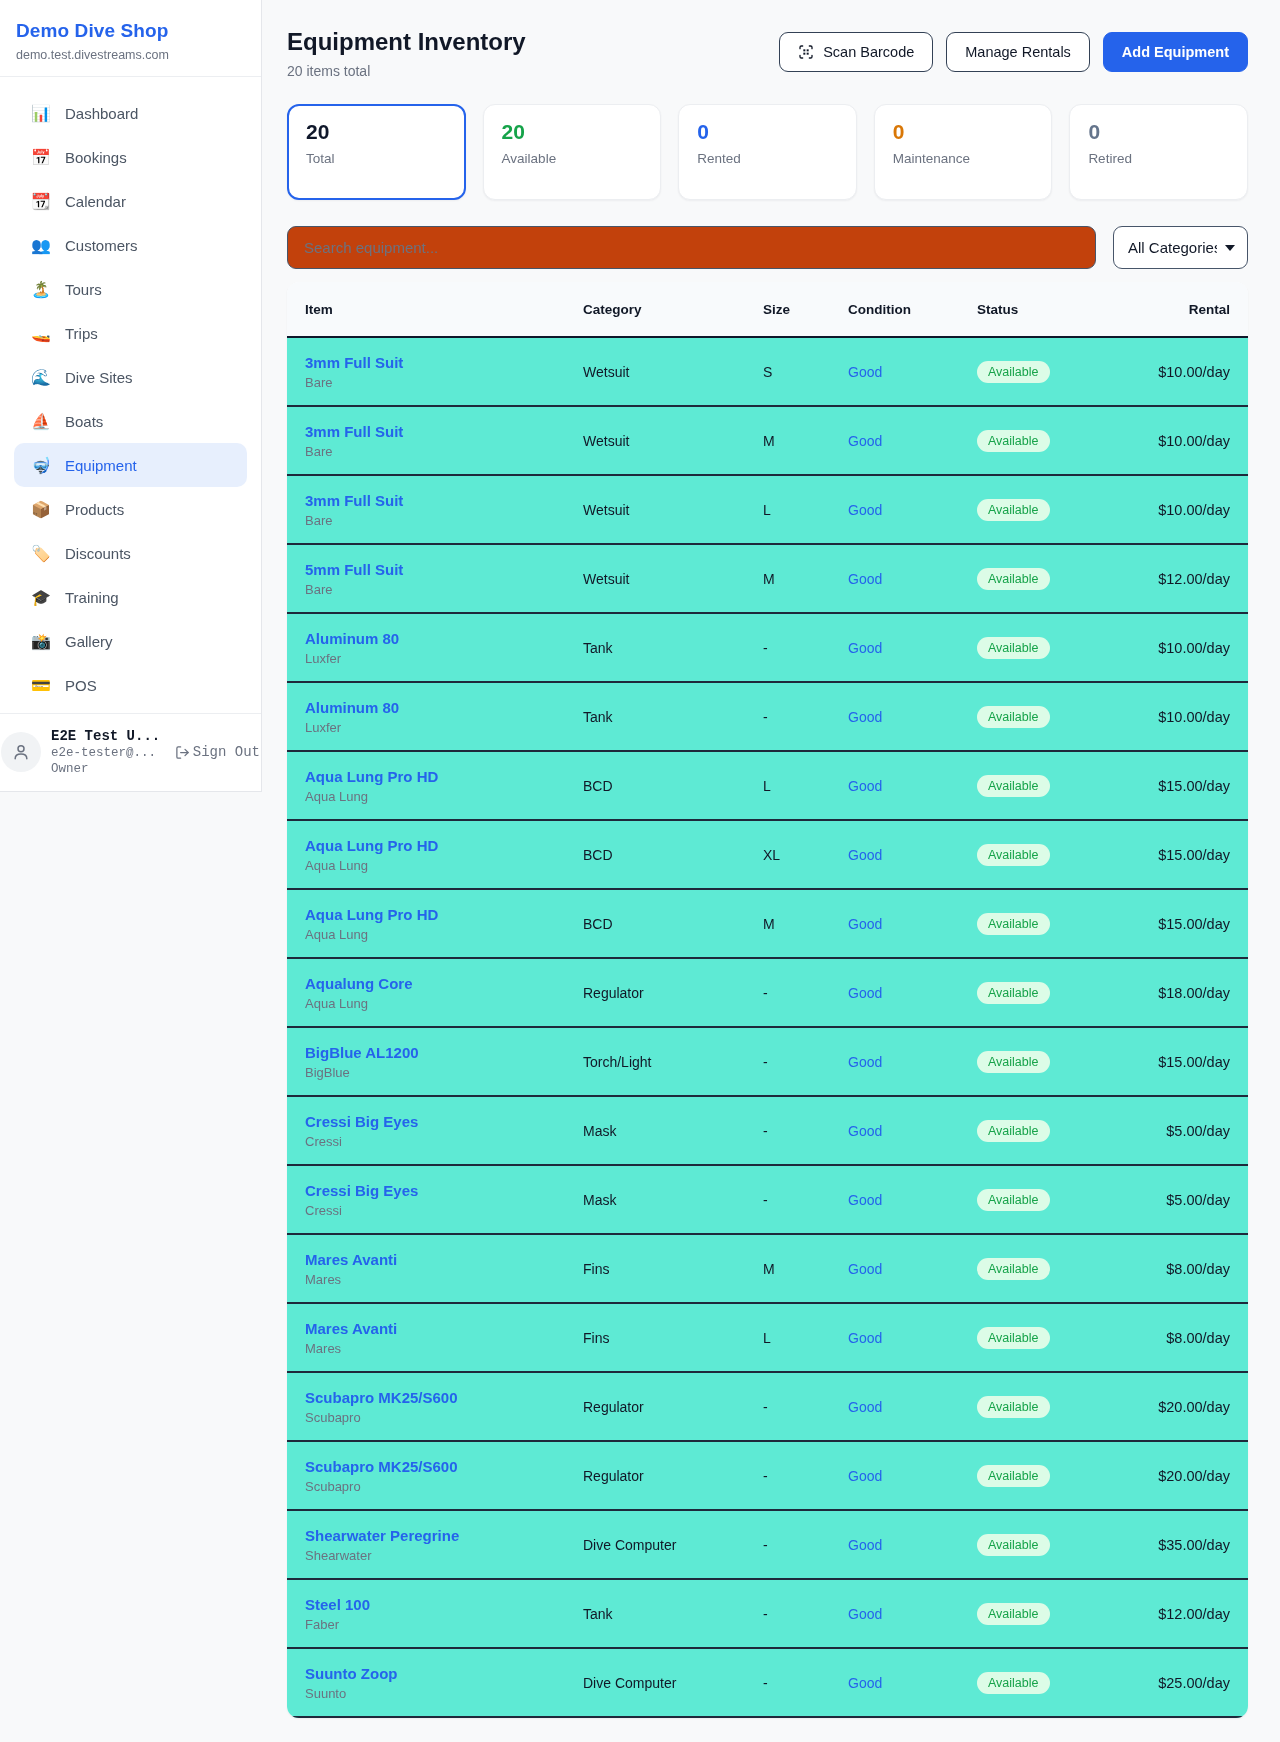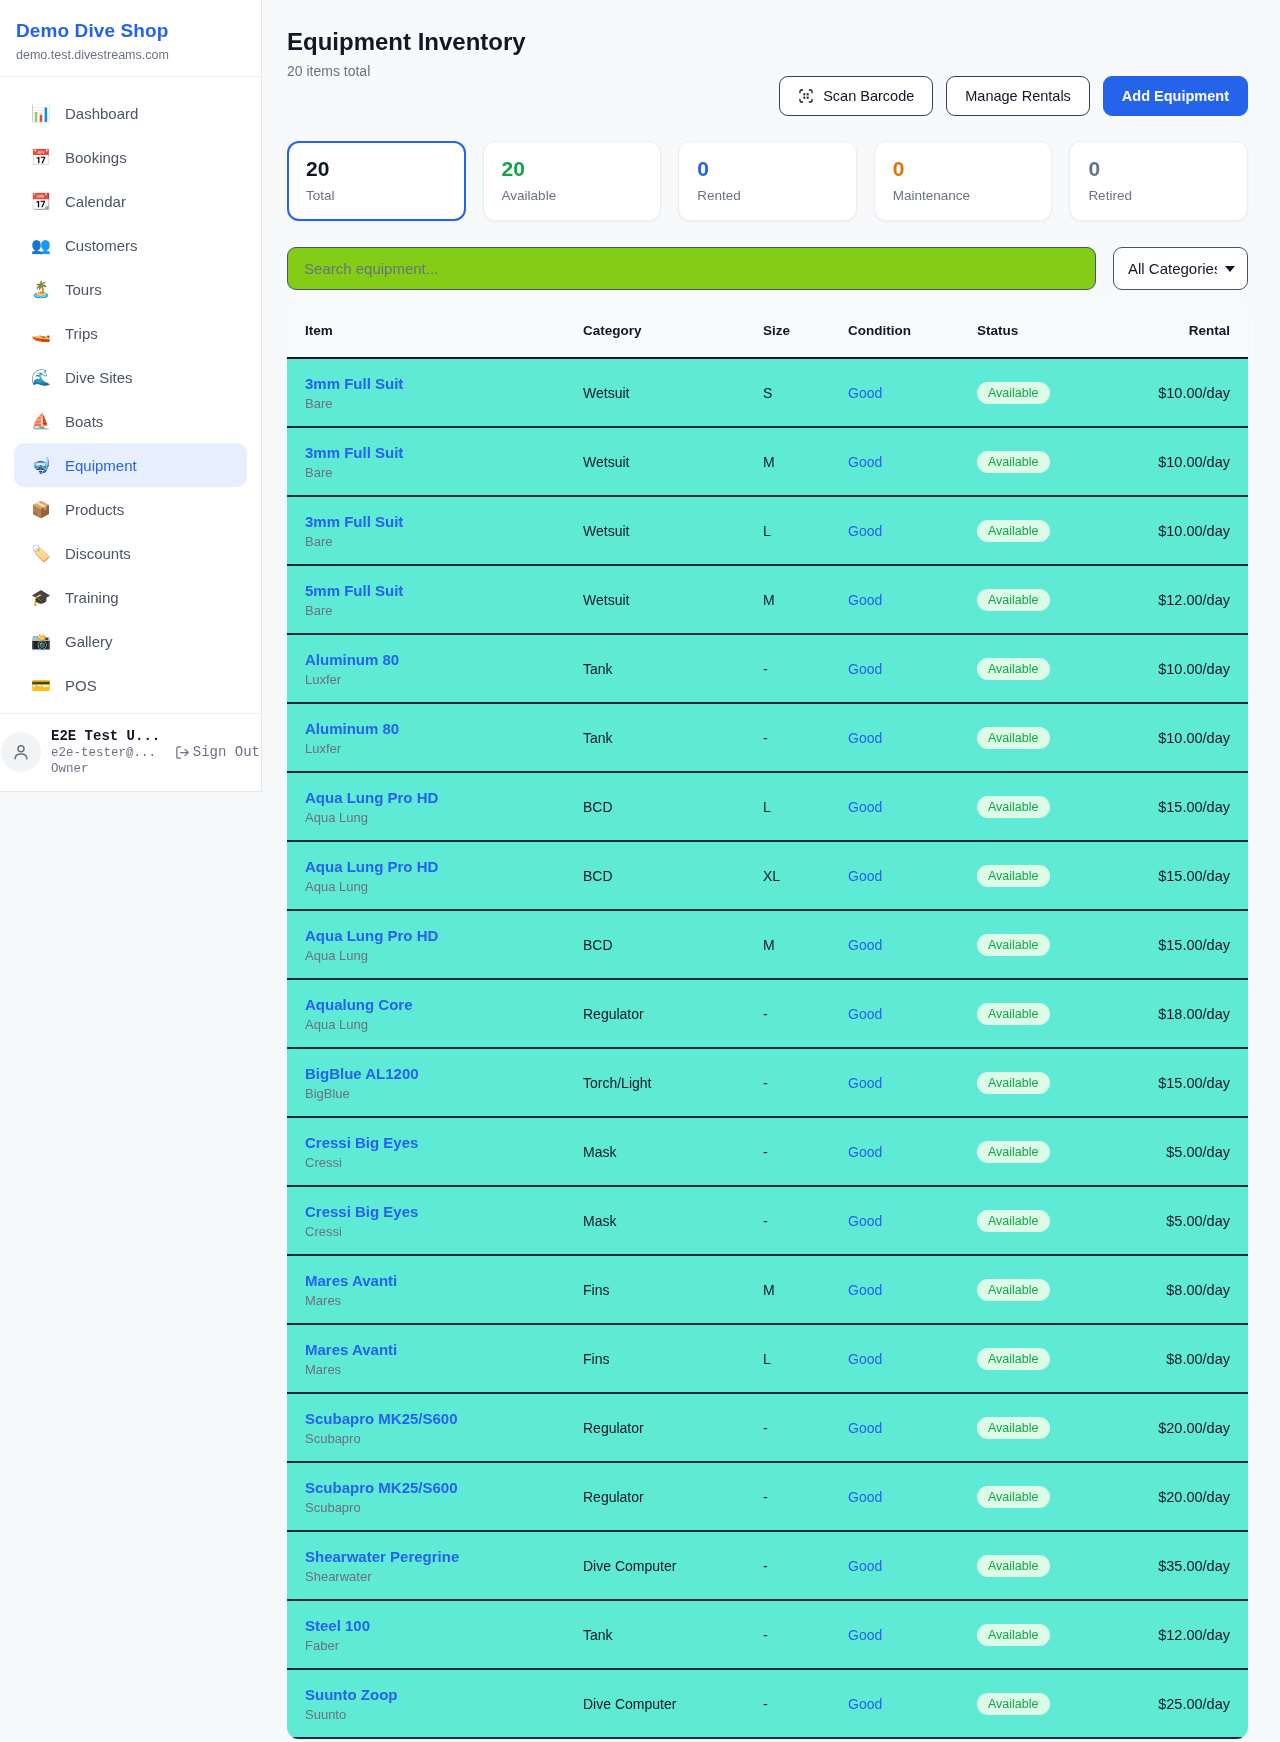--- a/index.html
+++ b/index.html
@@ -50,40 +50,40 @@
   .main { margin-left:262px; padding:28px 32px 0 25px; }
   .page-header { display:flex; justify-content:space-between; align-items:flex-start; }
   .page-title { font-size:24px; font-weight:800; color:#111827; }
   .page-subtitle { font-size:14px; color:#6b7280; margin-top:7px; }
   .actions { display:flex; gap:13px; margin-top:4px; }
   .btn {
     height:40px; padding:0 18px; border-radius:9px;
     border:1px solid #334155; background:#ffffff;
     font-family:"Liberation Sans", sans-serif;
     font-size:14.5px; color:#111827;
-    display:inline-flex; align-items:center; gap:9px; cursor:pointer;margin-top:44px;
+    display:inline-flex; align-items:center; gap:9px; cursor:pointer;
   }
   .btn.primary { background:#2563eb; border-color:#2563eb; color:#ffffff; font-weight:600; }
 
   
   .stats { display:flex; gap:17px; margin-top:25px; }
   .stat-card {
     flex:1; background:#ffffff; border-radius:12px;
     border:1px solid #eceef1; box-shadow:0 1px 2px rgba(16,24,40,.05);
-    padding:15px 18px; height:80px; cursor:pointer;
+    padding:15px 18px; height:96px; cursor:pointer;
   }
   .stat-card.selected { border:2px solid #2563eb; padding:14px 17px; }
   .stat-value { font-size:21px; font-weight:800; }
   .stat-label { font-size:13.5px; color:#6b7280; margin-top:7px; }
 
   
   .filter-row { display:flex; gap:17px; margin-top:26px; }
   .search-input {
     flex:1; height:43px; border:1px solid #475569; border-radius:9px;
-    background:#84cc16; padding:0 16px; font-size:15px; color:#111827;
+    background:#c2410c; padding:0 16px; font-size:15px; color:#111827;
     font-family:"Liberation Sans", sans-serif; outline:none;
   }
   .search-input::placeholder { color:#6b7280; }
   .select-wrap { position:relative; width:135px; }
   .select-wrap select {
     width:100%; height:43px; border:1px solid #475569; border-radius:9px;
     background:#fff; padding:0 30px 0 14px; font-size:15px; color:#111827;
     font-family:"Liberation Sans", sans-serif;
     appearance:none; -webkit-appearance:none; cursor:pointer;
   }

